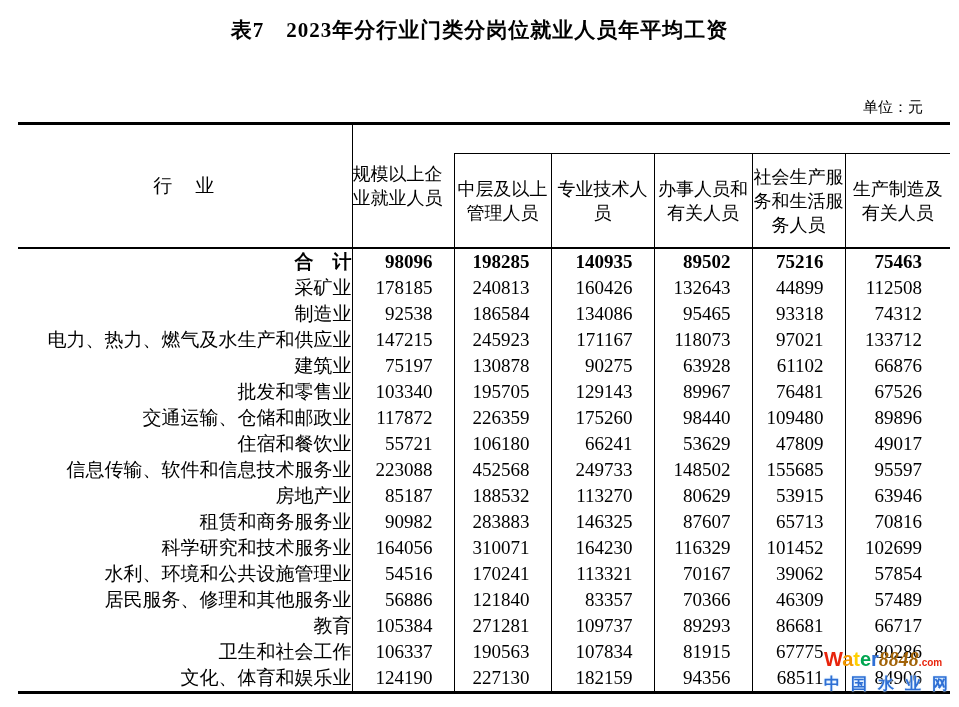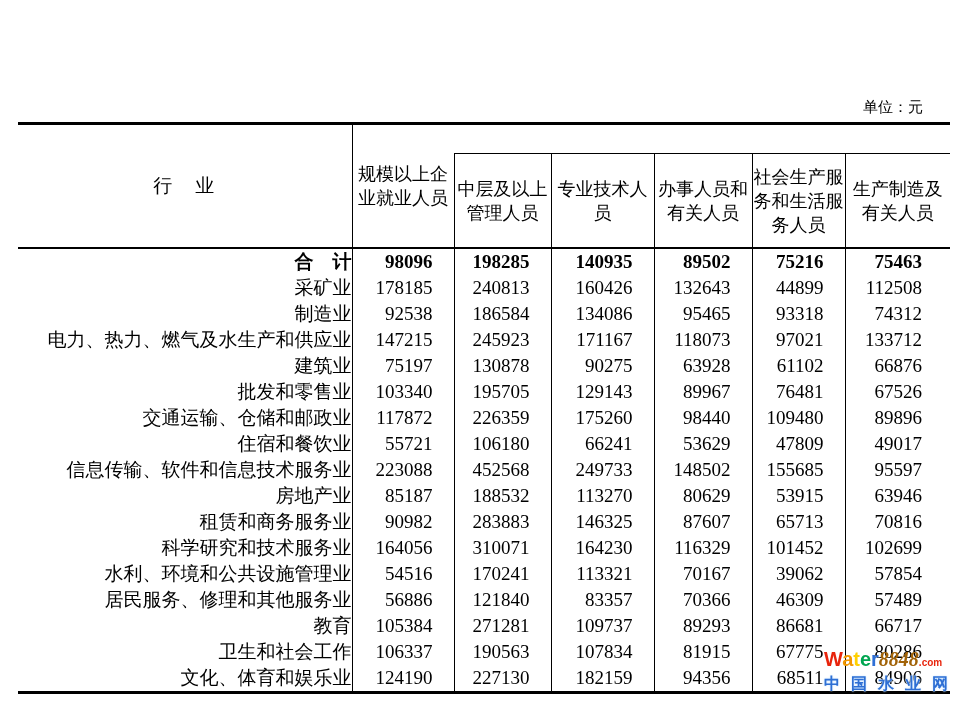--- a/index.html
+++ b/index.html
@@ -29,21 +29,21 @@
     border-bottom:3px solid #000;
   }
   table.stat td{padding:0;}
   thead{border-bottom:2px solid #000;}
   .h-industry{
     text-align:center;vertical-align:middle;
     font-size:19px;letter-spacing:2px;
     border-right:1px solid #000;
   }
   .h-col1{
-    text-align:center;vertical-align:middle;
+    vertical-align:middle;
     font-size:18px;line-height:24px;padding:0 3px;
   }
   .h-spacer{height:28px;}
   .h-sub{
     border-top:1px solid #000;
     border-left:1px solid #000;
     text-align:center;vertical-align:middle;
     font-size:18px;line-height:24px;
     height:93px;padding:0 3px;
   }
@@ -79,20 +79,21 @@
     font-size:16px;font-weight:bold;color:#2e6fd4;
     letter-spacing:11px;margin-top:1px;
     text-shadow:0 0 2px #bfe0ff,0 0 1px #ffffff;
   }
 </style>
 </head>
 <body>
 
 <div class="page">
 
+  <div class="title">表7　2023年分行业门类分岗位就业人员年平均工资</div>
 
   <div class="unit">单位：元</div>
 
   <div class="tbl-wrap">
     <table class="stat">
       <colgroup>
         <col style="width:334px">
         <col style="width:102px">
         <col style="width:97px">
         <col style="width:103px">

